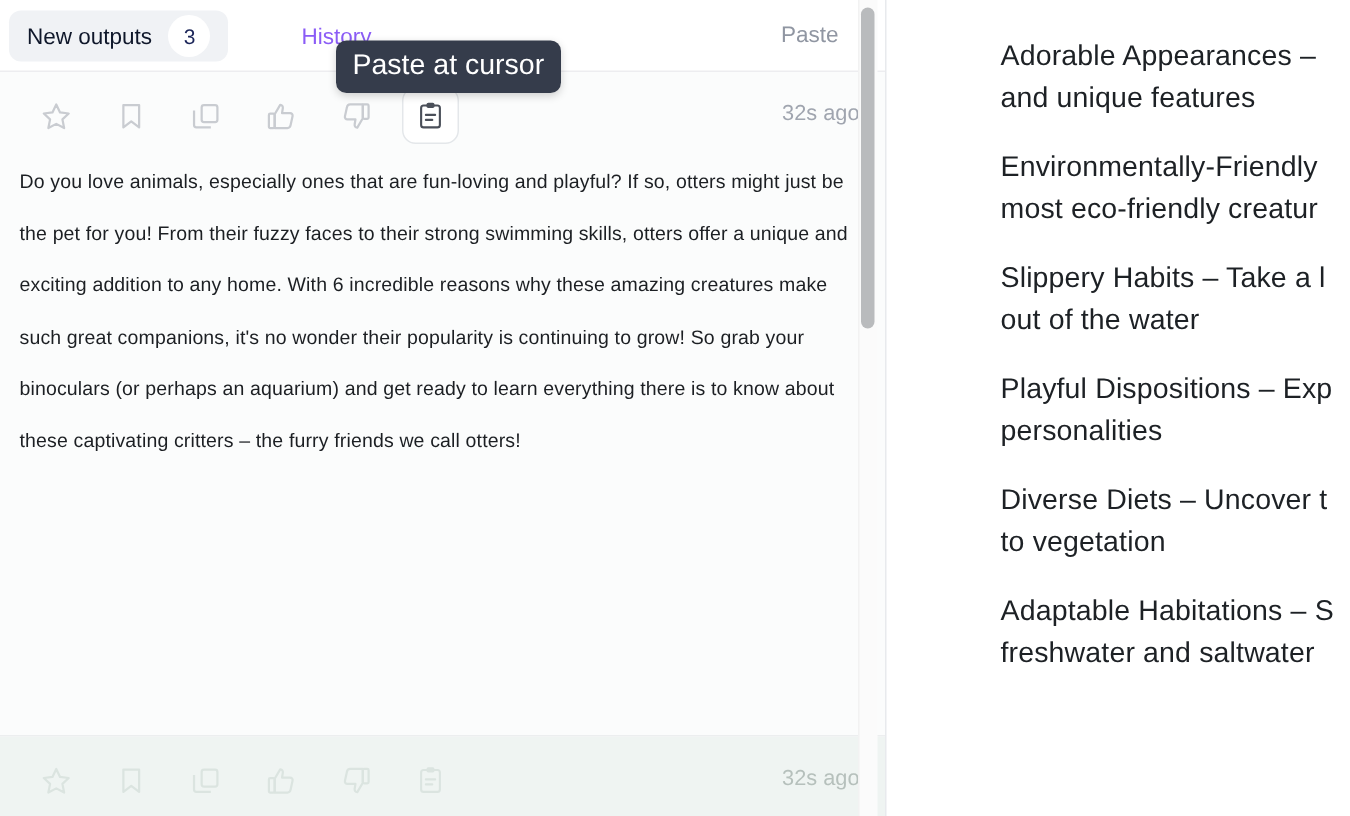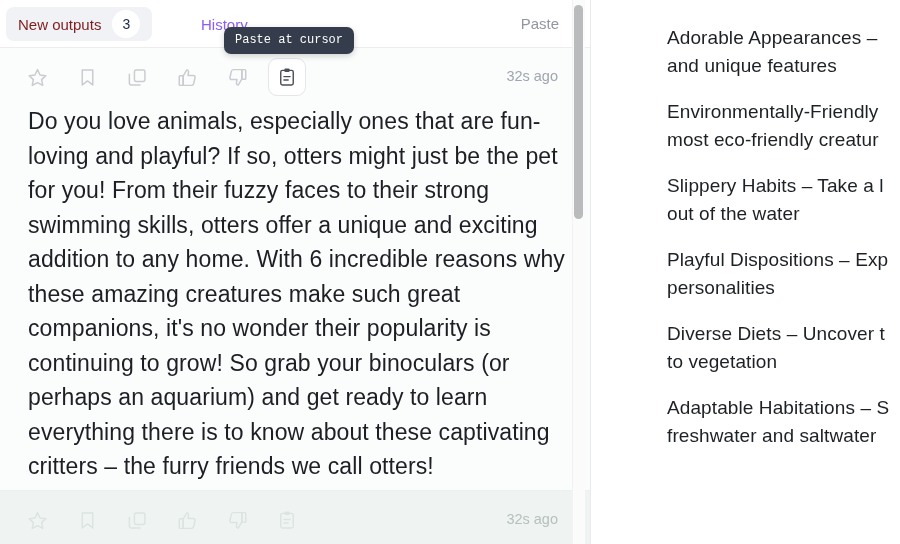--- a/index.html
+++ b/index.html
@@ -56,21 +56,21 @@
     font-size: 15px;
     cursor: pointer;
     user-select: none;
   }
   .tab.active {
     left: 6px;
     background: #f0f2f5;
     color: #1b2559;
   }
   .tab-label { white-space: nowrap; }
-  .tab.active .tab-label { color: #7f1d1d; }
+  .tab.active .tab-label { color: #0f172a; }
 
   .tab-badge {
     margin-left: 11px;
     width: 28px;
     height: 28px;
     border-radius: 50%;
     background: #ffffff;
     display: flex;
     align-items: center;
     justify-content: center;
@@ -95,27 +95,26 @@
     user-select: none;
   }
 
   
   #tooltip {
     position: absolute;
     left: 224px;
     top: 27px;
     background: #353c4b;
     color: #ffffff;
-    font-size: 12px;
+    font-size: 19px;
     padding: 6px 11px 7px 11px;
     border-radius: 7px;
     white-space: nowrap;
     z-index: 50;
     box-shadow: 0 2px 6px rgba(0,0,0,0.18);
-    font-family: Liberation Mono, monospace;
   }
 
   
   #card-area {
     position: absolute;
     left: 0; top: 48px;
     width: 591px;
     height: 496px;
     overflow: hidden;
   }
@@ -126,20 +125,21 @@
     box-sizing: border-box;
     border-bottom: 1px solid #eceeef;
   }
   .output-card.card-1 { background: #fbfcfc; height: 443px; }
   .output-card.card-2 { background: #eff4f2; height: 120px; }
 
   .card-toolbar {
     position: relative;
     height: 56px;
     width: 100%;
+    padding-left: 15px;
   }
 
   .icon-btn {
     position: absolute;
     top: 10px;
     width: 38px;
     height: 38px;
     border-radius: 9px;
     border: 1px solid transparent;
     background: transparent;
@@ -166,22 +166,22 @@
     position: absolute;
     right: 33px;
     top: 20px;
     font-size: 14.5px;
     color: #a0a5af;
     user-select: none;
   }
   .card-2 .card-time { color: #b6c0bc; }
 
   .card-body {
-    padding: 0 16px 22px 28px;
-    font-size: 23px;
+    padding: 0 16px 22px 13px;
+    font-size: 13px;
     line-height: 34.5px;
     color: #1c1f23;
     letter-spacing: 0.1px;
   }
 
   
   #scrollbar-track {
     position: absolute;
     left: 572px;
     top: 0px;

